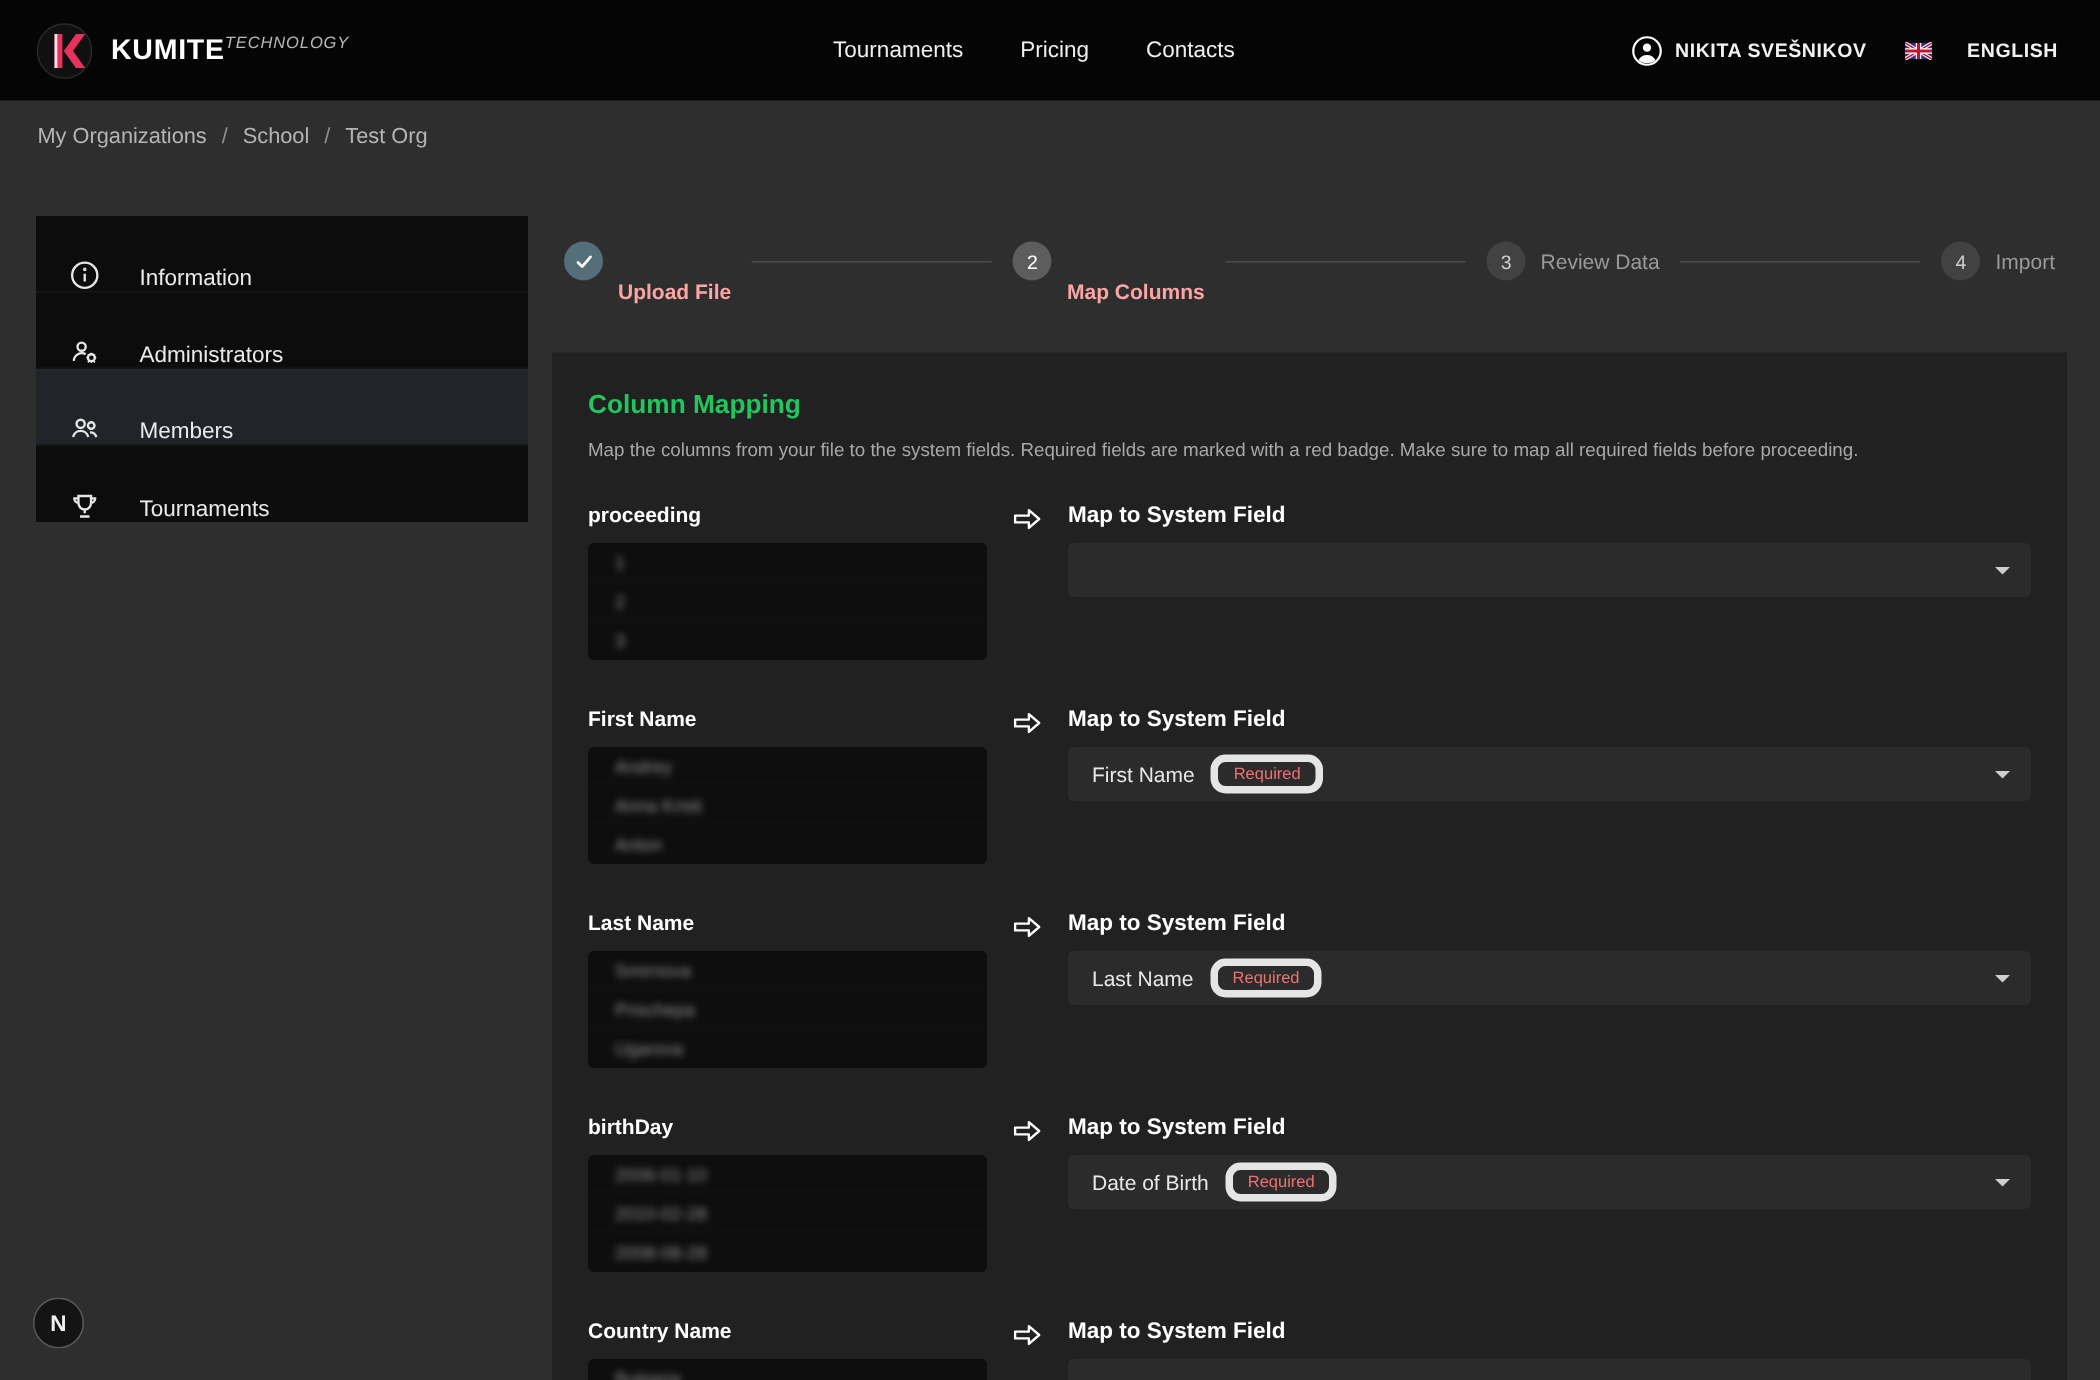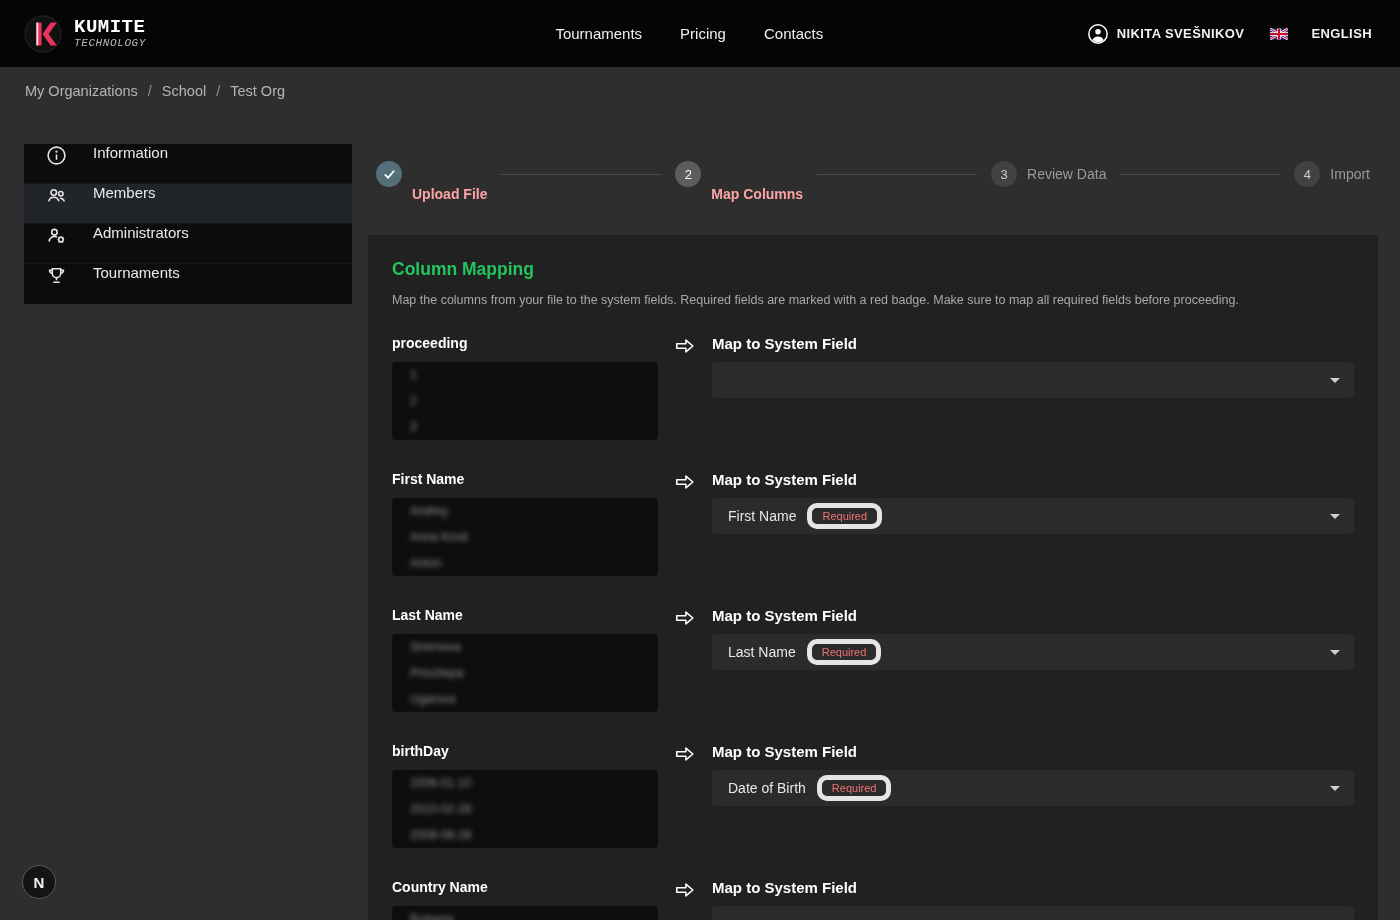--- a/index.html
+++ b/index.html
@@ -13,21 +13,21 @@
   
   .navbar {
     height: 67px;
     background: #050505;
     display: flex;
     align-items: center;
     padding: 0 28px 0 24px;
     position: relative;
   }
   .brand { display: flex; align-items: center; gap: 12px; cursor: pointer; }
-  .brand-names { display: flex; flex-direction: column; line-height: 1.05; font-family: Liberation Mono, monospace; }
+  .brand-names { display: flex; line-height: 1.05; }
   .brand-name { font-size: 19px; font-weight: bold; letter-spacing: 0.5px; color: #ffffff; }
   .brand-sub { font-size: 11px; font-style: italic; color: #b9b9b9; letter-spacing: 0.6px; }
   .nav-links {
     position: absolute;
     left: 50%;
     transform: translateX(-54%);
     display: flex;
     gap: 38px;
   }
   .nav-link { font-size: 15px; color: #f0f0f0; cursor: pointer; }
@@ -55,23 +55,23 @@
   .layout {
     display: flex;
     padding: 29px 22px 0 24px;
     gap: 16px;
     align-items: flex-start;
   }
 
   
   .sidebar { width: 328px; flex: 0 0 328px; background: #0c0c0c; }
   .side-item {
-    height: 40px;
-    display: flex;
-    align-items: flex-start;
+    height: 51px;
+    display: flex;
+    align-items: flex-end;
     gap: 26px;
     padding-left: 21px;
     cursor: pointer;
     border-bottom: 1px solid #161616;
   }
   .side-item:last-child { border-bottom: none; }
   .side-item.active { background: #212428; }
   .side-icon { width: 22px; height: 22px; display: inline-flex; align-items: center; justify-content: center; }
   .side-label { font-size: 15px; color: #eaeaea; }
 
@@ -242,45 +242,45 @@
     <div class="side-item">
       <span class="side-icon">
         <svg width="21" height="21" viewBox="0 0 20 20" fill="none" stroke="#e6e6e6" stroke-width="1.5">
           <circle cx="10" cy="10" r="8"></circle>
           <line x1="10" y1="9" x2="10" y2="14"></line>
           <circle cx="10" cy="6.3" r="0.4" fill="#e6e6e6"></circle>
         </svg>
       </span>
       <span class="side-label">Information</span>
     </div>
+    <div class="side-item">
+      <span class="side-icon">
+        <svg width="21" height="21" viewBox="0 0 20 20" fill="none" stroke="#e6e6e6" stroke-width="1.5">
+          <circle cx="8" cy="6.8" r="2.6"></circle>
+          <path d="M3 15.8 a5.2 5.2 0 0 1 7.6 -4.3"></path>
+          <circle cx="14.2" cy="13.8" r="2.2"></circle>
+          <path d="M14.2 10.6 v1 M14.2 16 v1 M11.1 13.8 h1 M16.3 13.8 h1 M12 11.6 l.7 .7 M15.7 16 l.7 .7 M16.4 11.6 l-.7 .7 M12.7 16 l-.7 .7" stroke-width="1.1"></path>
+        </svg>
+      </span>
+      <span class="side-label">Administrators</span>
+    </div>
     <div class="side-item active">
       <span class="side-icon">
         <svg width="21" height="21" viewBox="0 0 20 20" fill="none" stroke="#e6e6e6" stroke-width="1.5">
           <circle cx="7.4" cy="7.2" r="2.6"></circle>
           <path d="M2.6 15.6 a4.9 4.9 0 0 1 9.6 0"></path>
           <circle cx="14.1" cy="8.3" r="2.1"></circle>
           <path d="M13.3 12.6 a4.1 4.1 0 0 1 4.1 3"></path>
         </svg>
       </span>
       <span class="side-label">Members</span>
     </div>
     <div class="side-item">
       <span class="side-icon">
         <svg width="21" height="21" viewBox="0 0 20 20" fill="none" stroke="#e6e6e6" stroke-width="1.5">
-          <circle cx="8" cy="6.8" r="2.6"></circle>
-          <path d="M3 15.8 a5.2 5.2 0 0 1 7.6 -4.3"></path>
-          <circle cx="14.2" cy="13.8" r="2.2"></circle>
-          <path d="M14.2 10.6 v1 M14.2 16 v1 M11.1 13.8 h1 M16.3 13.8 h1 M12 11.6 l.7 .7 M15.7 16 l.7 .7 M16.4 11.6 l-.7 .7 M12.7 16 l-.7 .7" stroke-width="1.1"></path>
-        </svg>
-      </span>
-      <span class="side-label">Administrators</span>
-    </div>
-    <div class="side-item">
-      <span class="side-icon">
-        <svg width="21" height="21" viewBox="0 0 20 20" fill="none" stroke="#e6e6e6" stroke-width="1.5">
           <path d="M6 3.5 h8 v4.5 a4 4 0 0 1 -8 0 z"></path>
           <path d="M6 5 H3.4 a2.6 2.6 0 0 0 2.7 2.8 M14 5 h2.6 a2.6 2.6 0 0 1 -2.7 2.8"></path>
           <path d="M10 12 v2.5 M7 16.5 h6"></path>
         </svg>
       </span>
       <span class="side-label">Tournaments</span>
     </div>
   </aside>
 
   <main class="main">

